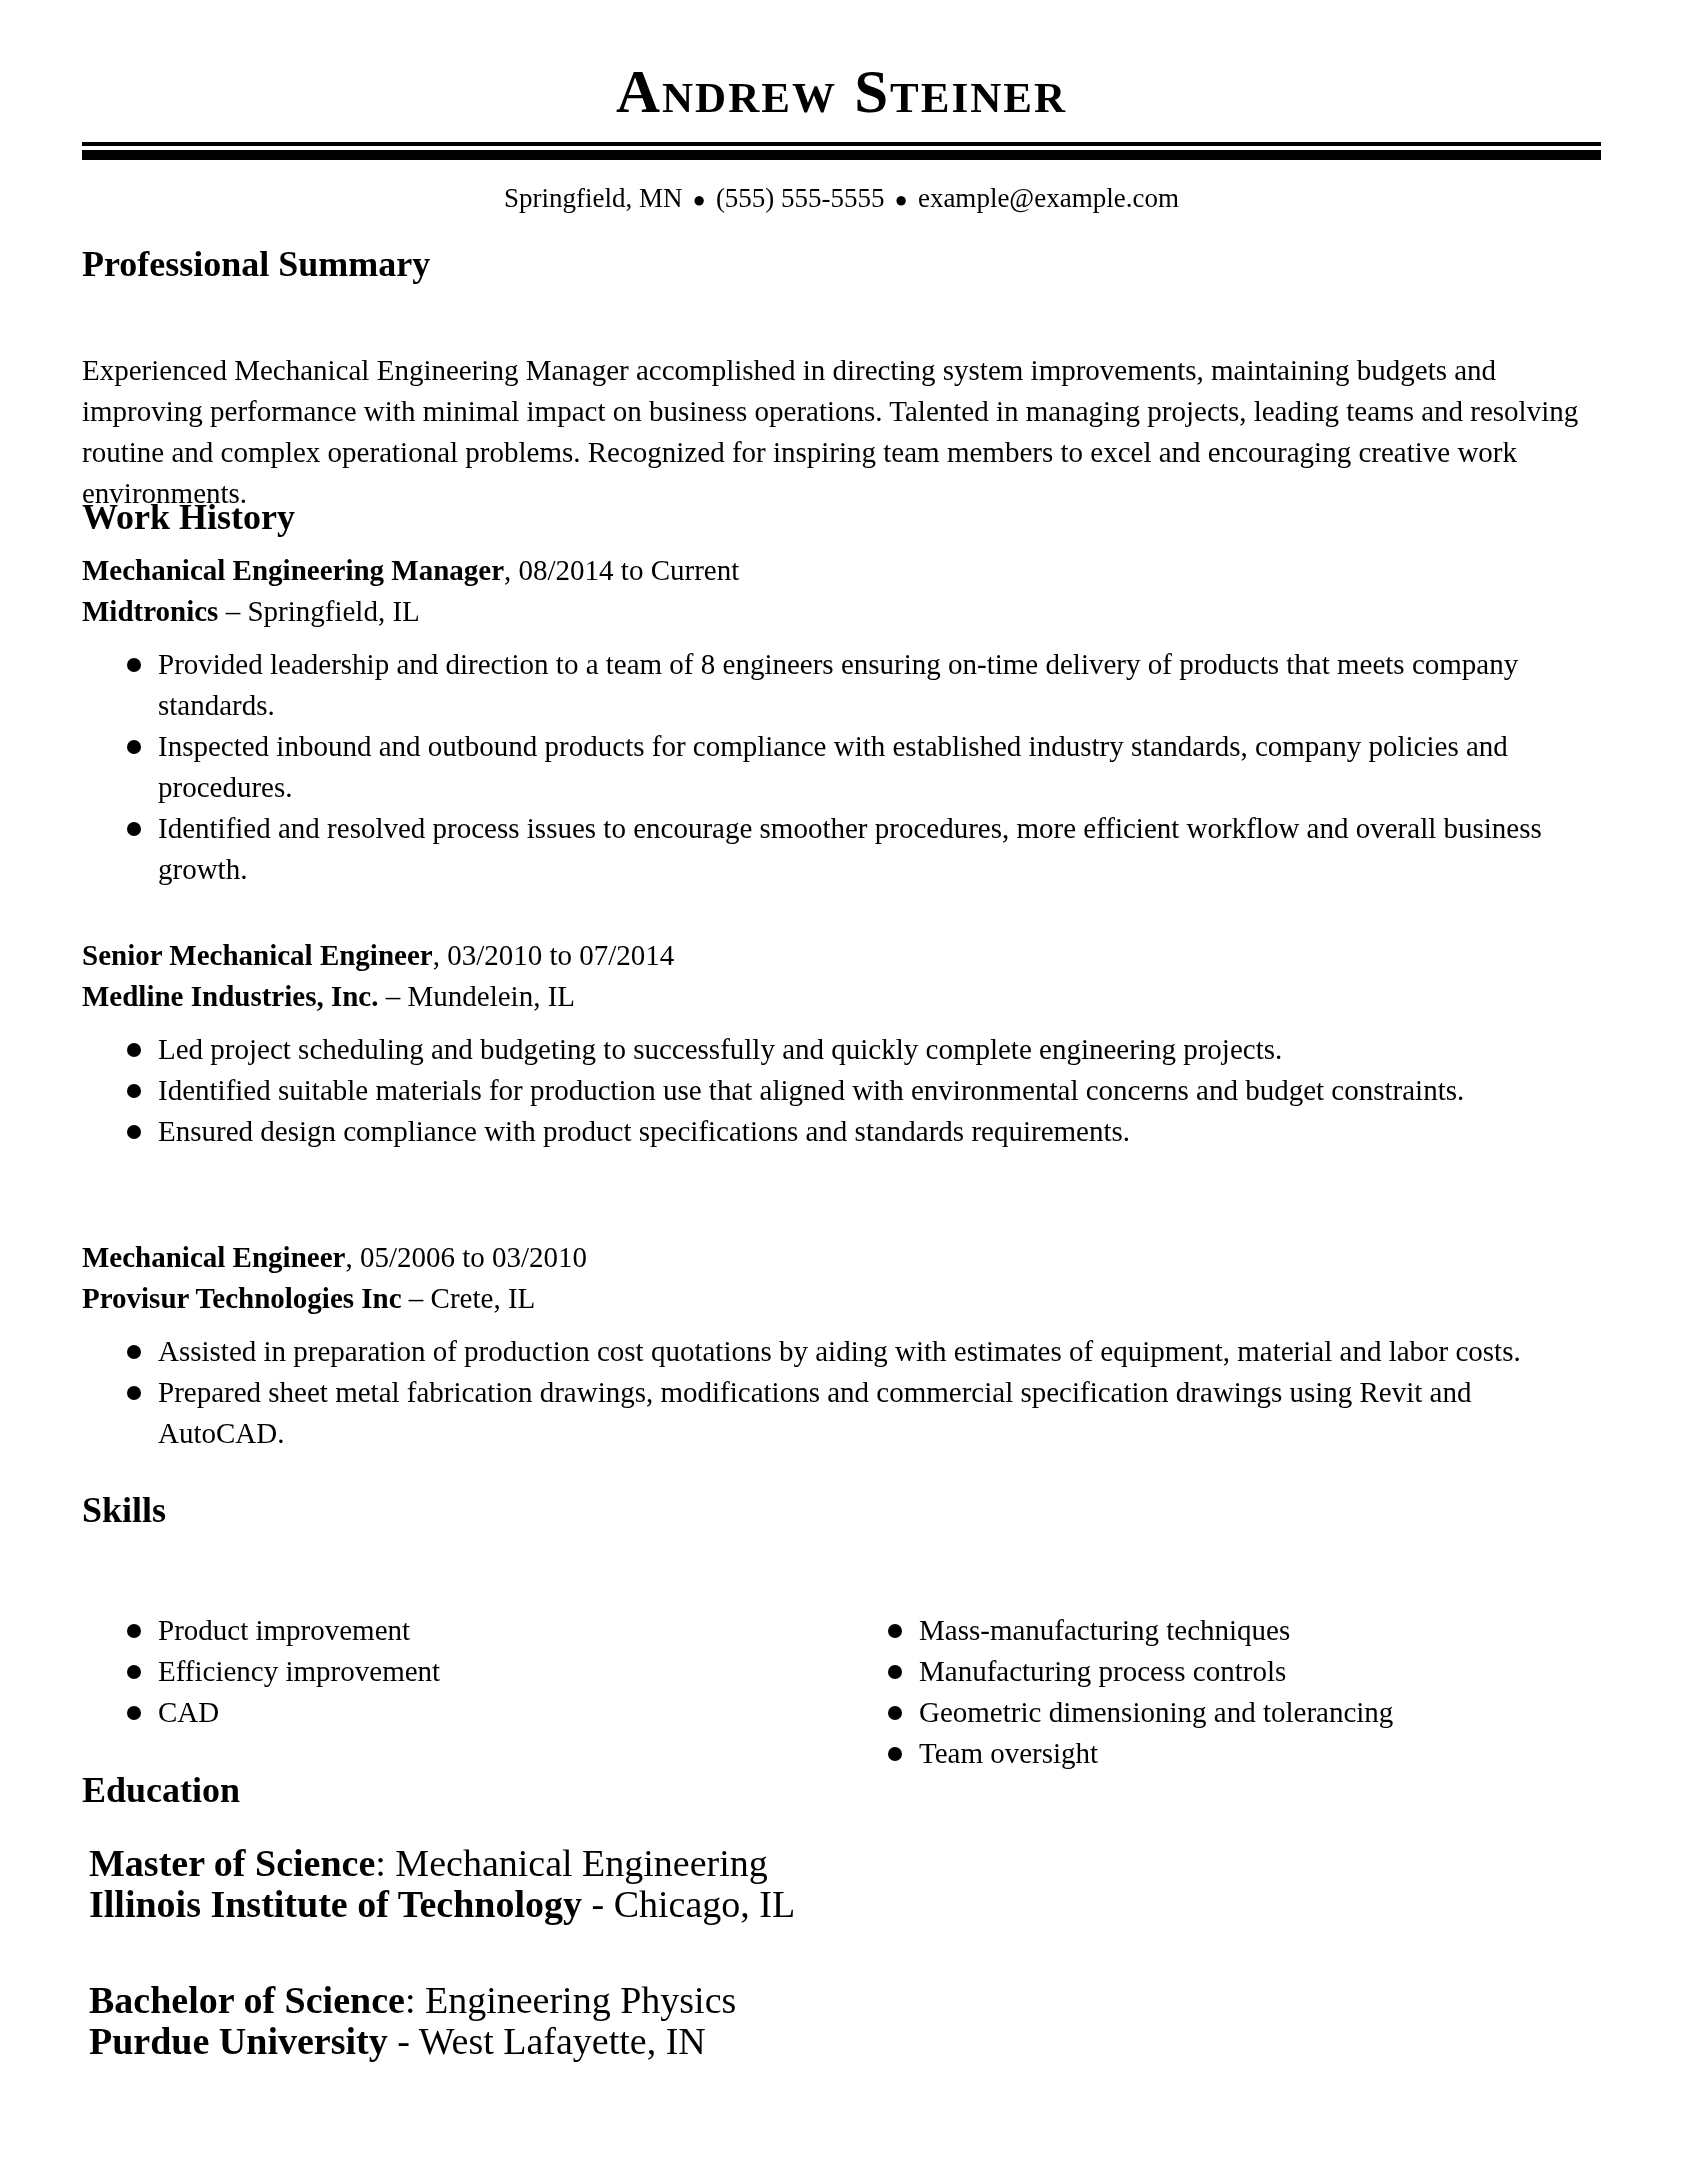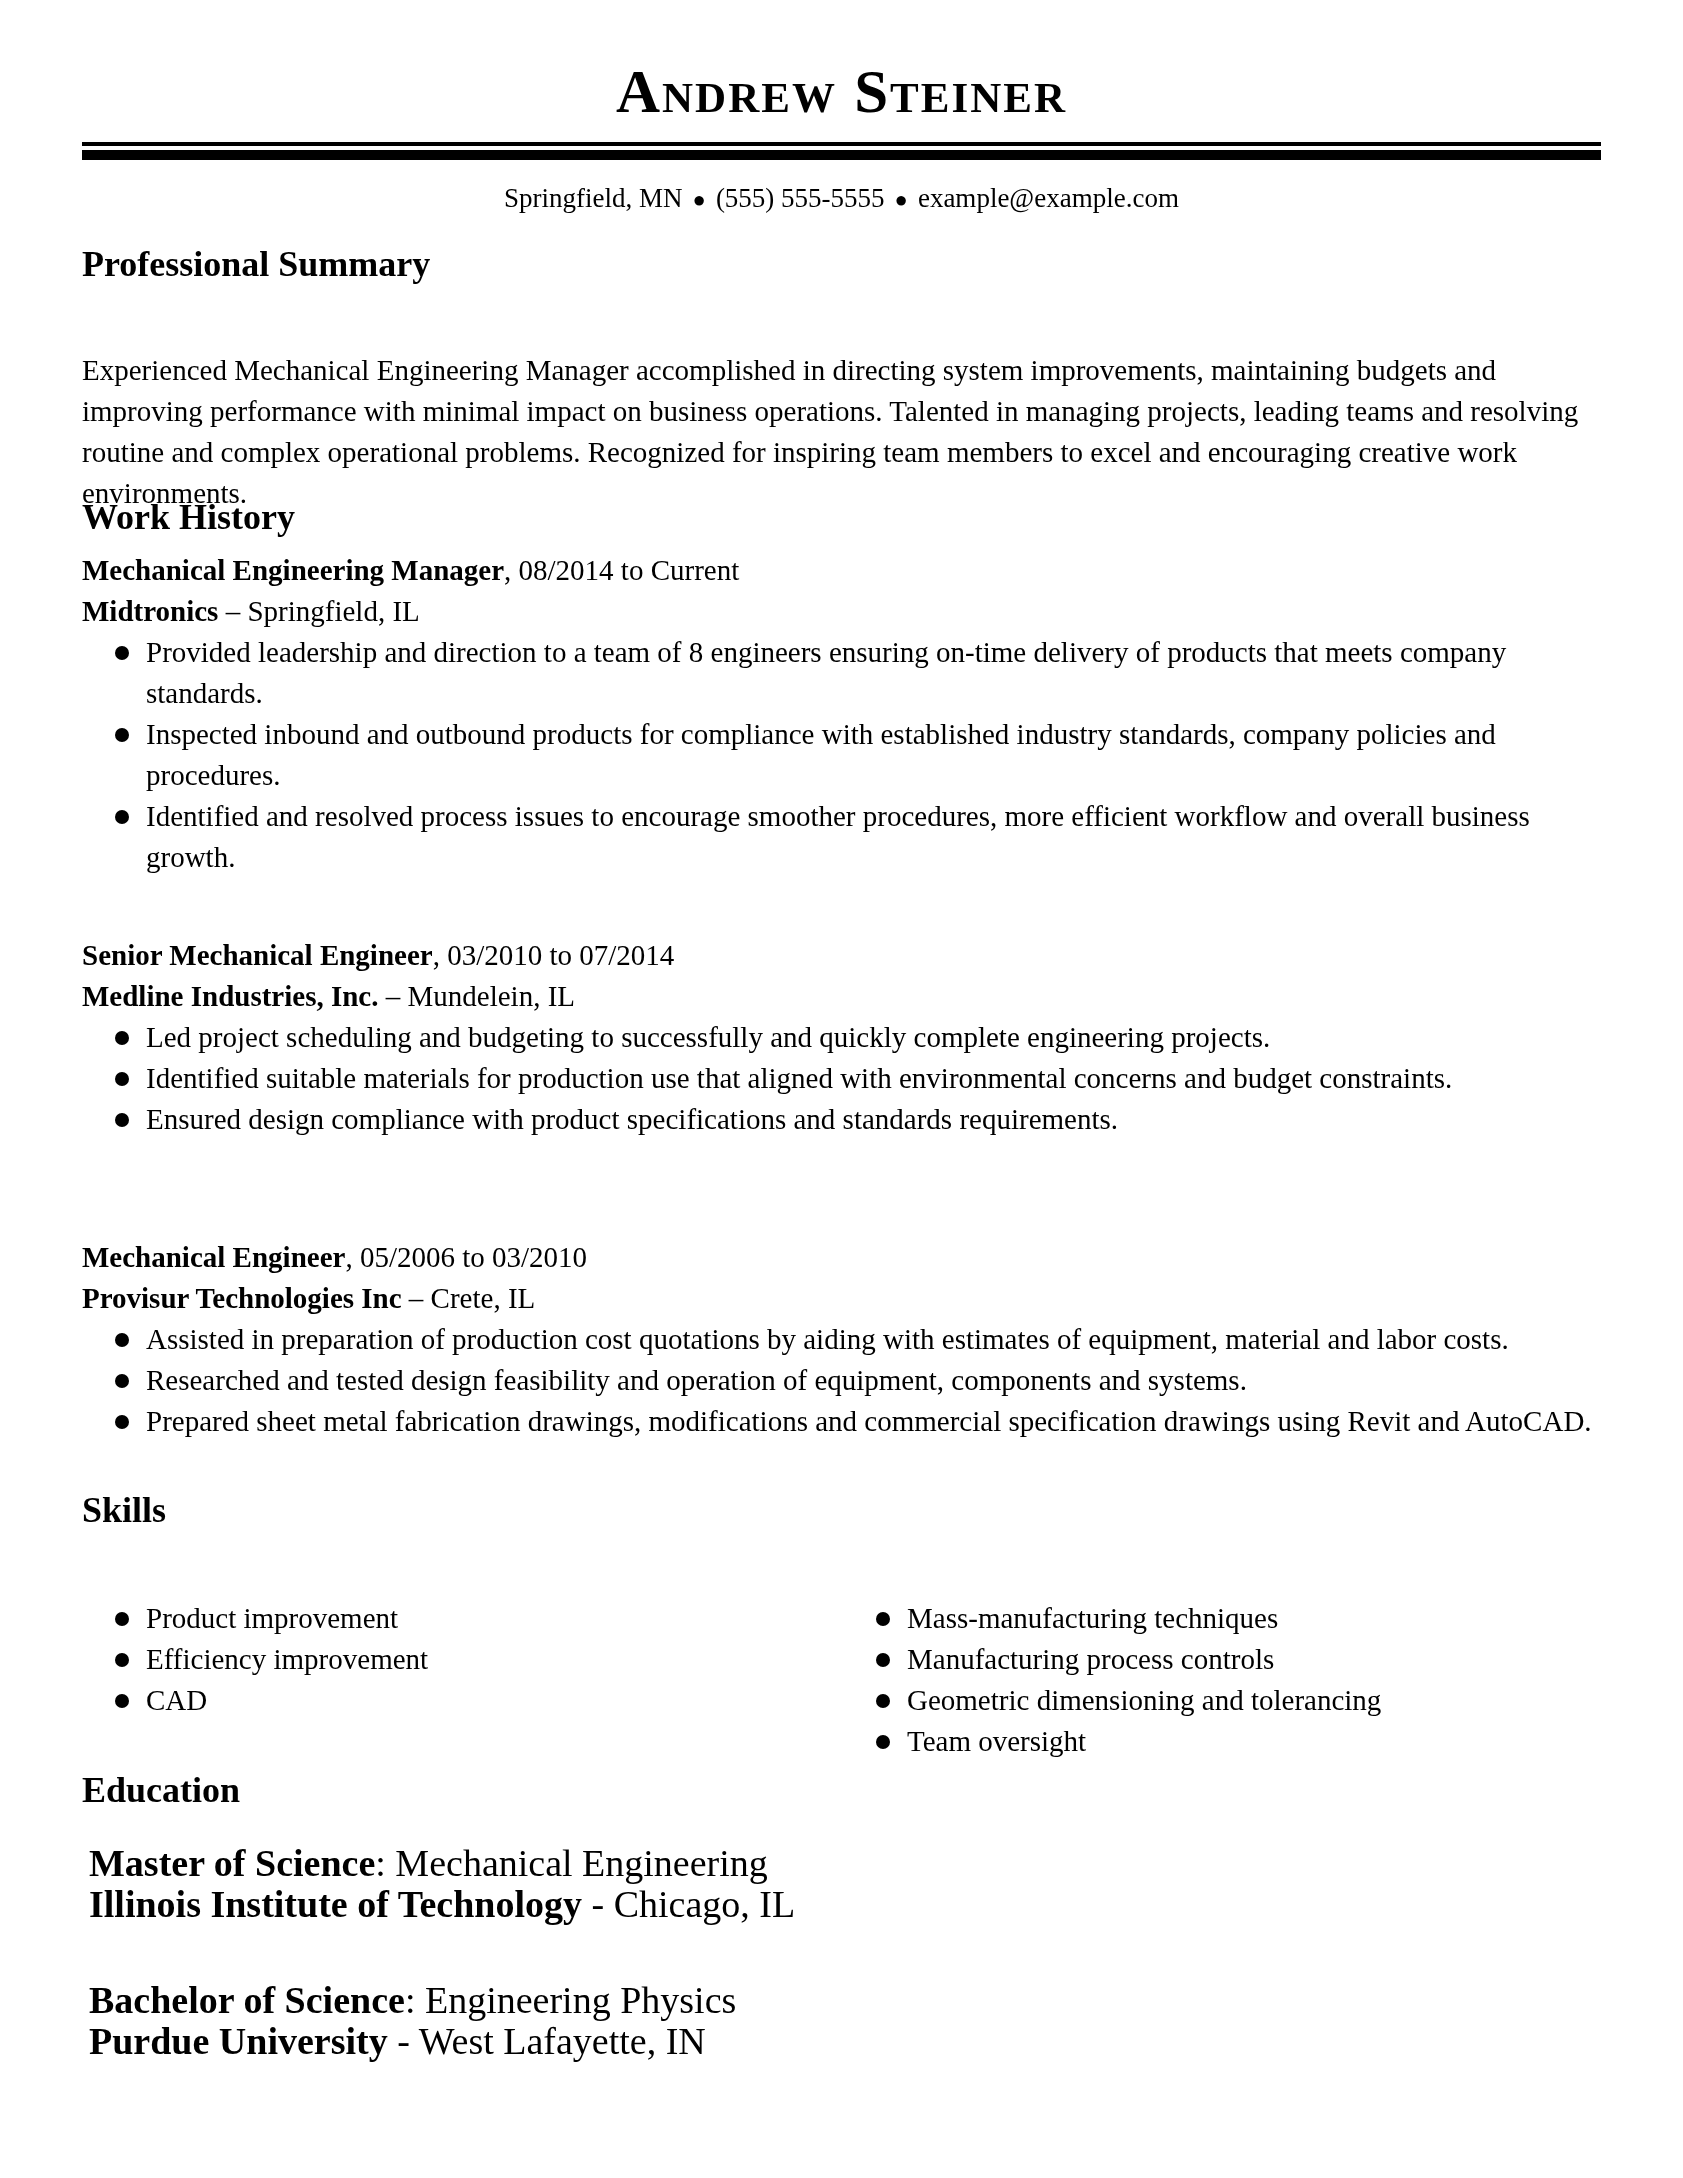--- a/index.html
+++ b/index.html
@@ -83,21 +83,21 @@
       position: absolute;
       left: 0;
       width: 1519px;
       font-size: 29px;
       line-height: 41px;
     }
     .job .title, .job .company { font-weight: bold; }
     .job .line { white-space: nowrap; }
     ul.bullets {
       list-style: none;
-      margin: 0;
+      margin: 12px;
       padding: 0 0 0 64px;
     }
     ul.bullets li {
       position: relative;
     }
     ul.bullets li::before {
       content: "";
       position: absolute;
       left: -31px;
       top: 14px;
@@ -177,21 +177,20 @@
 
   <div class="job" style="top:1237px;">
     <div class="line">
       <span class="title">Mechanical Engineer</span><span>, 05/2006 to 03/2010</span>
     </div>
     <div class="line">
       <span class="company">Provisur Technologies Inc</span><span> – Crete, IL</span>
     </div>
     <ul class="bullets">
       <li>Assisted in preparation of production cost quotations by aiding with estimates of equipment, material and labor costs.</li>
-      <li>Researched and tested design feasibility and operation of equipment, components and systems.</li>
       <li>Prepared sheet metal fabrication drawings, modifications and commercial specification drawings using Revit and AutoCAD.</li>
     </ul>
   </div>
 
   <div class="section-title" style="top:1488px;">Skills</div>
   <div class="skills">
     <ul class="bullets col left">
       <li>Product improvement</li>
       <li>Efficiency improvement</li>
       <li>CAD</li>

